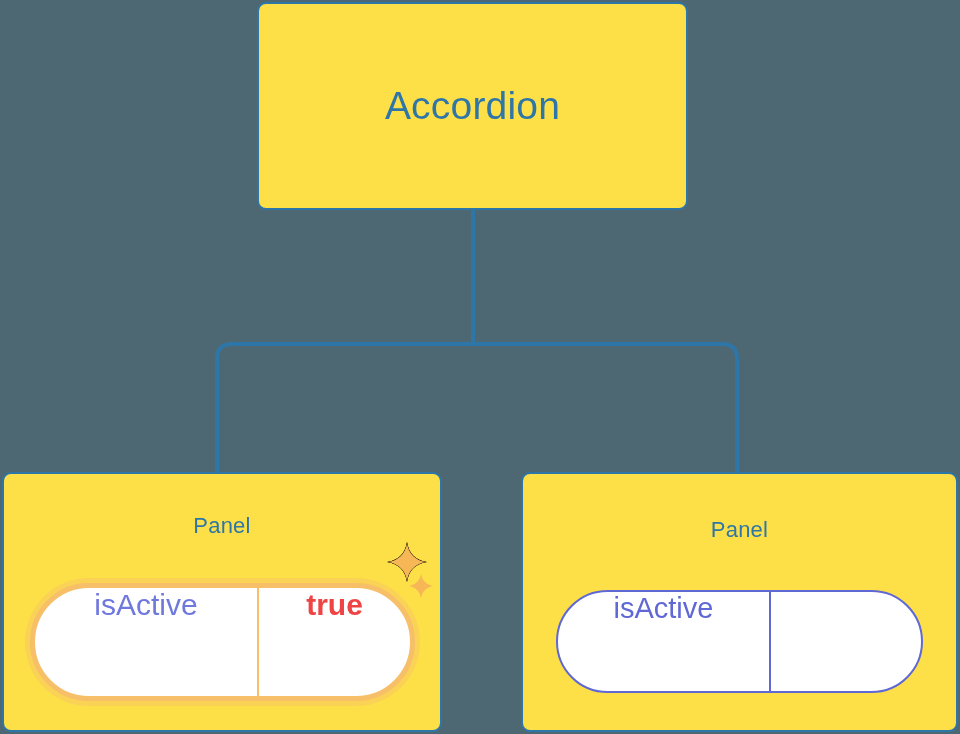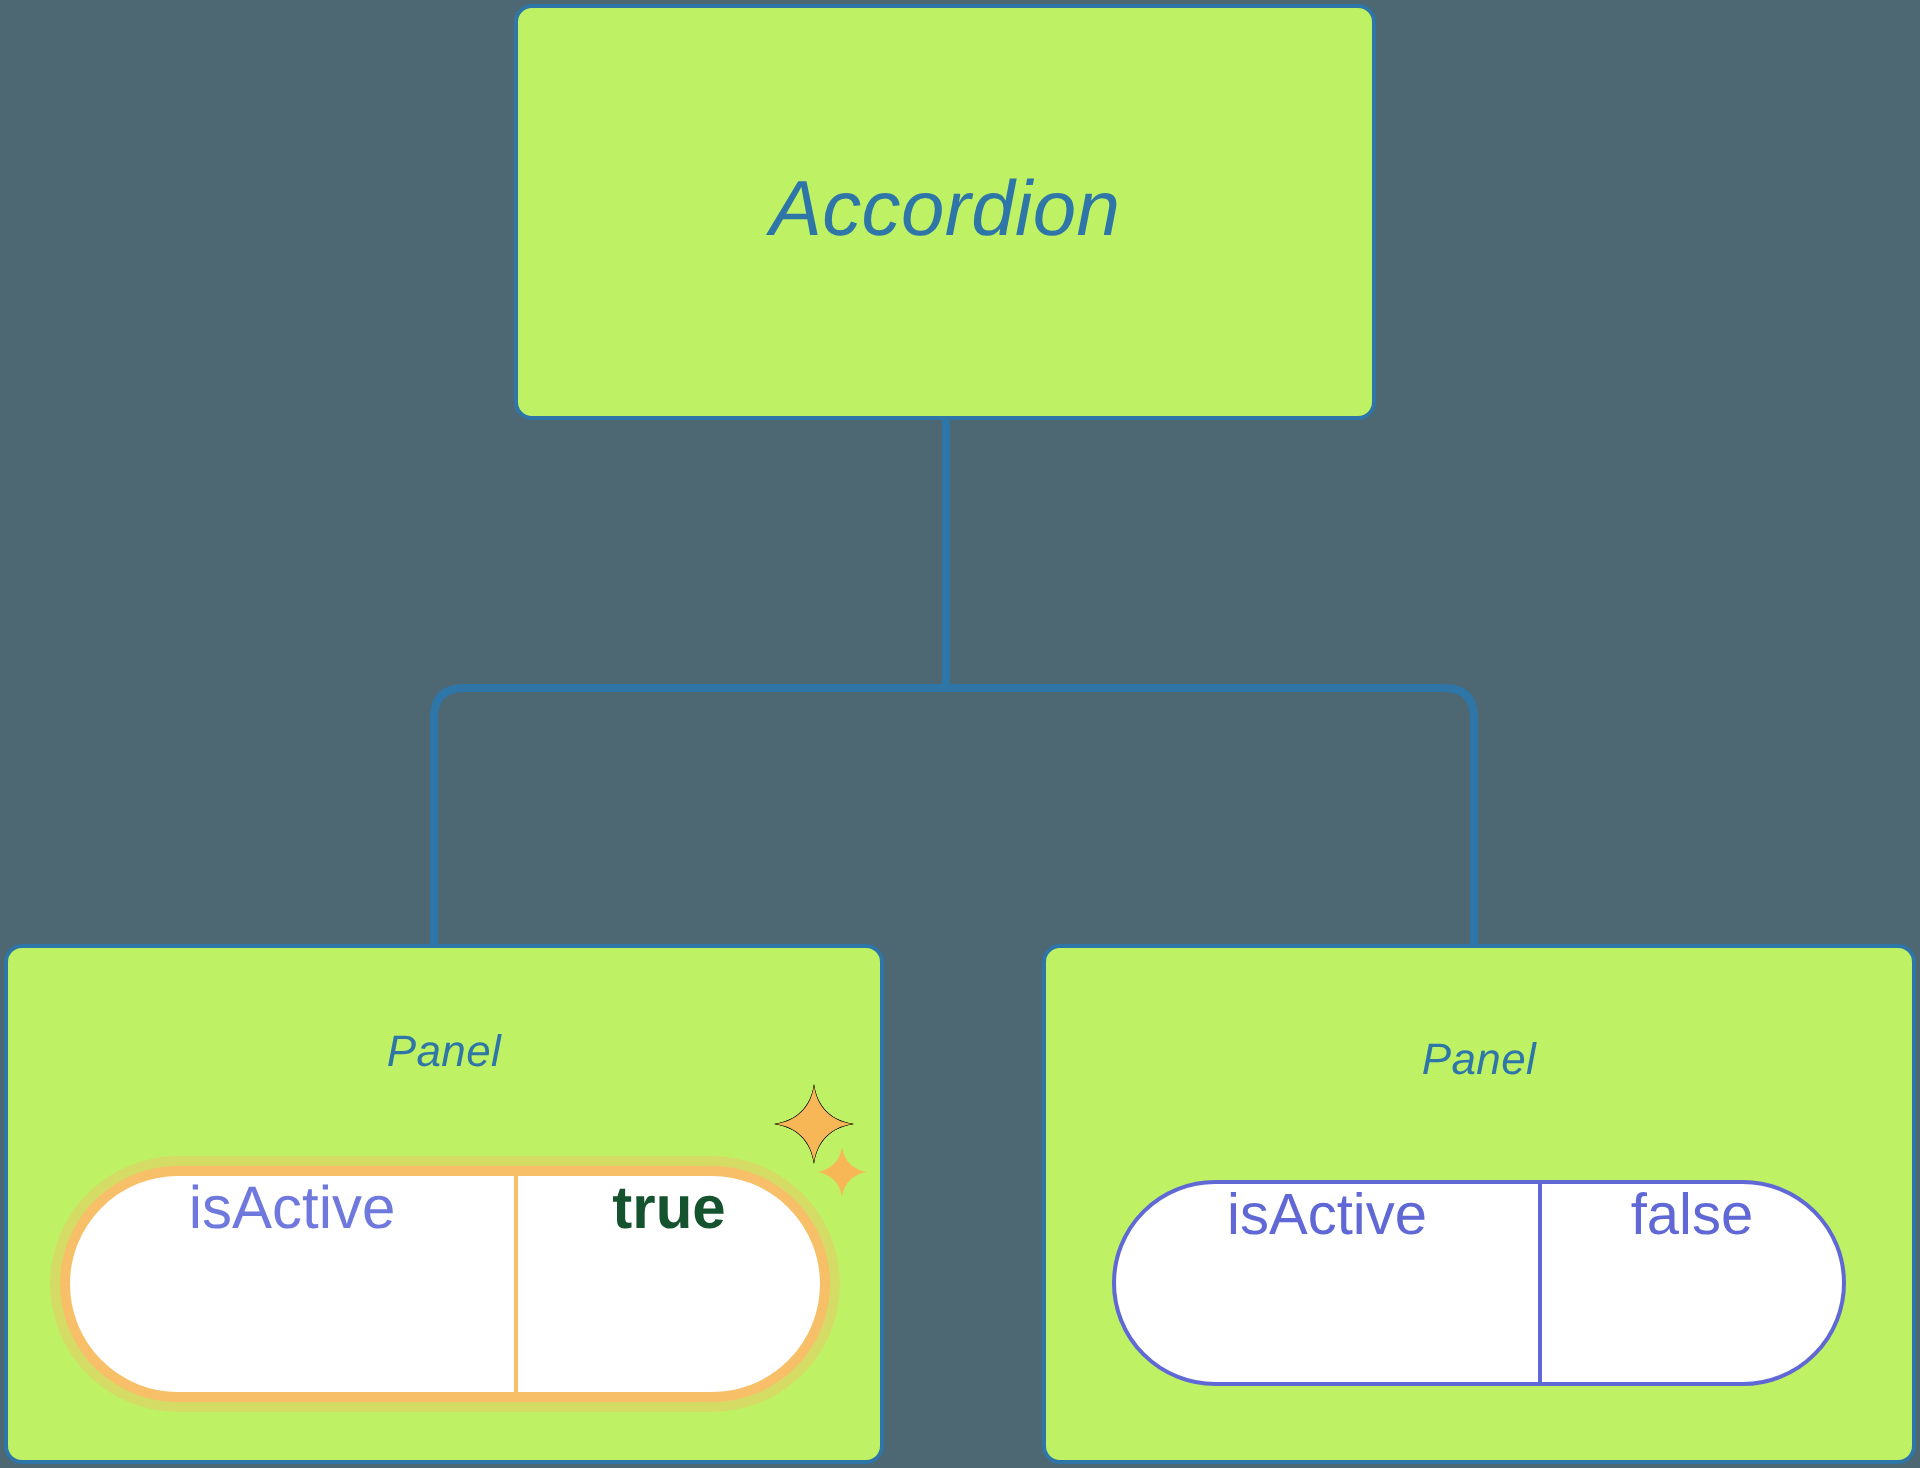--- a/index.html
+++ b/index.html
@@ -25,25 +25,24 @@
     left: 0;
     top: 0;
     width: 960px;
     height: 734px;
     pointer-events: none;
   }
 
   
   .card {
     position: absolute;
-    background: #bef264;
+    background: #fde047;
     border: 2px solid #2f76a8;
     border-radius: 9px;
     box-sizing: border-box;
-    font-style: italic;
   }
   #root-card {
     left: 257px;
     top: 2px;
     width: 431px;
     height: 208px;
   }
   #panel-card-left {
     left: 2px;
     top: 472px;
@@ -100,21 +99,21 @@
     border-radius: 60px;
     box-shadow: 0 0 0 5px rgba(246, 191, 104, 0.42);
     background: #ffffff;
   }
   #pill-left .pill-key,
   #pill-left .pill-val {
     font-size: 30px;
   }
   #pill-left .pill-val {
     font-weight: bold;
-    color: #14532d;
+    color: #ef4444;
   }
   #pill-left .pill-divider {
     background: #f6bf68;
   }
 
   
   #pill-right {
     left: 556px;
     top: 590px;
     width: 367px;
@@ -199,16 +198,15 @@
     <path d="M13 0.5 C14 7.4 18.6 12 25.5 13 C18.6 14 14 18.6 13 25.5 C12 18.6 7.4 14 0.5 13 C7.4 12 12 7.4 13 0.5 Z" fill="#f7b757"></path>
   </svg>
 
   <div class="card" id="panel-card-right">
     <div class="node-title panel-title">Panel</div>
   </div>
 
   <div class="pill" id="pill-right">
     <div class="pill-cell pill-key">isActive</div>
     <div class="pill-divider"></div>
-    <div class="pill-cell pill-val">false</div>
   </div>
 
 </div>
 
 </body></html>

